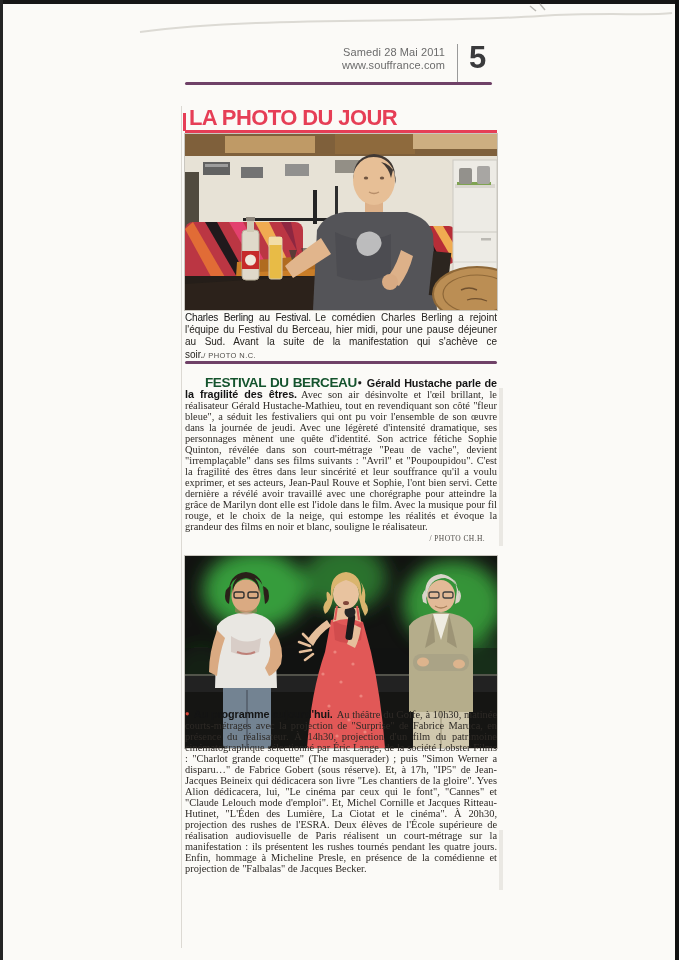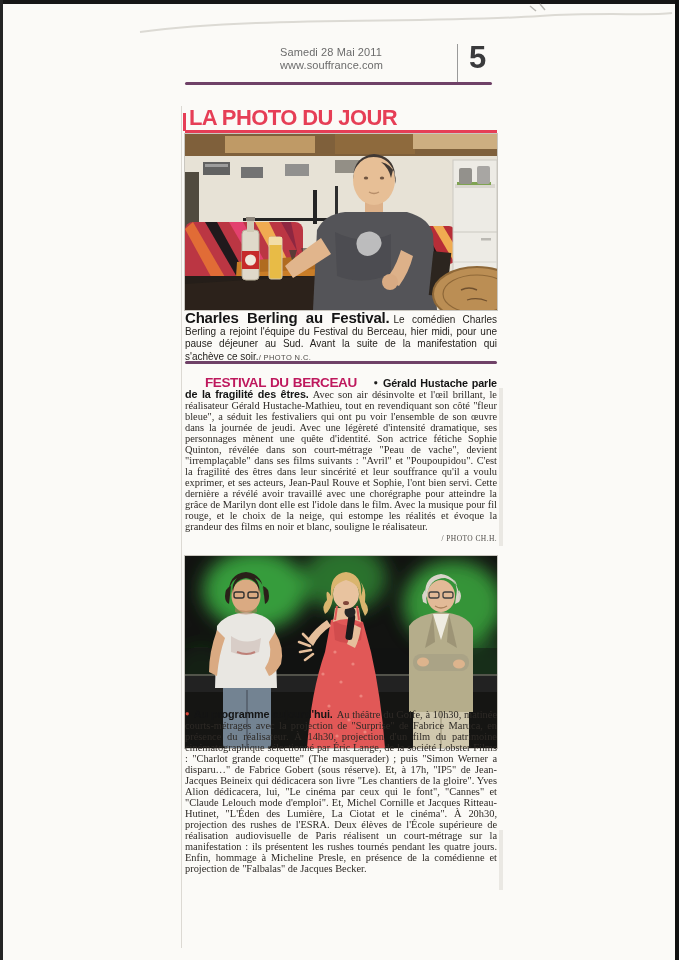--- a/index.html
+++ b/index.html
@@ -12,21 +12,21 @@
   .edge-top{left:0;top:0;width:679px;height:4px;}
   .edge-left{left:0;top:0;width:3px;height:960px;background:#242424;}
   .edge-right{left:675px;top:0;width:4px;height:960px;background:#101010;}
   .paper-curve{position:absolute;left:0;top:0;}
 
   .clip-edge-left{position:absolute;left:181px;top:106px;width:1px;height:842px;background:#dcd9d3;}
   .clip-shadow-r1{position:absolute;left:499px;top:388px;width:4px;height:158px;background:#e6e3dd;opacity:.8;}
   .clip-shadow-r2{position:absolute;left:499px;top:830px;width:4px;height:60px;background:#e6e3dd;opacity:.8;}
 
   .header-date{
-    position:absolute;left:280px;top:46px;width:165px;
+    position:absolute;left:280px;top:46px;width:165px;text-align:right;
     font-size:11px;line-height:13px;color:#6b6b6b;letter-spacing:.1px;
   }
   .header-divider{position:absolute;left:457px;top:44px;width:1px;height:38px;background:#9a9a9a;}
   .page-number{
     position:absolute;left:458px;top:40px;width:38px;text-align:center;
     font-size:31px;font-weight:bold;color:#3a3a3c;letter-spacing:-1px;
   }
   .header-rule{position:absolute;left:185px;top:82px;width:307px;height:3px;background:#6f4167;border-radius:2px;}
 
   .section-title{
@@ -38,45 +38,45 @@
 
   .photo{position:absolute;left:185px;width:312px;overflow:hidden;outline:1px solid #c9c6bf;}
   .photo1{top:134px;height:176px;background:#e8e4da;}
   .photo2{top:556px;height:192px;background:#0b0c0a;}
   .photo svg{display:block;}
 
   .caption{
     position:absolute;left:185px;top:312px;width:312px;margin:0;
     font-size:10px;line-height:12.2px;color:#26231f;text-align:justify;
   }
-  .cap-title{font-weight:bold;font-size:15px;color:#141414;letter-spacing:-.2px;margin-right:4px;}
+  .cap-title{font-weight:normal;font-size:10px;color:#141414;letter-spacing:-.2px;margin-right:4px;}
   .credit{font-size:7.5px;color:#4f4c48;letter-spacing:.4px;white-space:nowrap;}
 
   .rule-purple{position:absolute;left:185px;top:361px;width:312px;height:3px;background:#6f4167;border-radius:2px;}
 
   .article{
     position:absolute;left:185px;width:312px;margin:0;
     font-family:"Liberation Serif",serif;
     font-size:10.4px;line-height:11px;color:#2e2a26;text-align:justify;
   }
   .article1{top:377px;padding-bottom:12px;}
   .article2{top:708px;}
   .kicker{
     font-family:"Liberation Sans",sans-serif;font-weight:bold;
-    font-size:13.5px;color:#be185d;letter-spacing:-.4px;margin-right:16px;padding-left:20px;
+    font-size:13.5px;color:#14532d;letter-spacing:-.4px;margin-right:0;padding-left:20px;
   }
   .bullet{font-size:7.5px;vertical-align:2px;margin:0 4px 0 0;}
   .bullet.dark{color:#1c1c1c;}
   .bullet.red{color:#d9483b;}
   .lead{
     font-family:"Liberation Sans",sans-serif;font-weight:bold;
     font-size:10.8px;color:#141414;letter-spacing:-.1px;margin-right:4px;
   }
   .italic{}
-  .credit-abs{position:absolute;right:0;bottom:0;margin-left:0;}
+  .credit-abs{position:absolute;right:12px;bottom:0;margin-left:0;}
 </style>
 </head>
 <body>
 
 <div>
 
   <div class="edge edge-top"></div>
   <div class="edge edge-left"></div>
   <div class="edge edge-right"></div>
 

